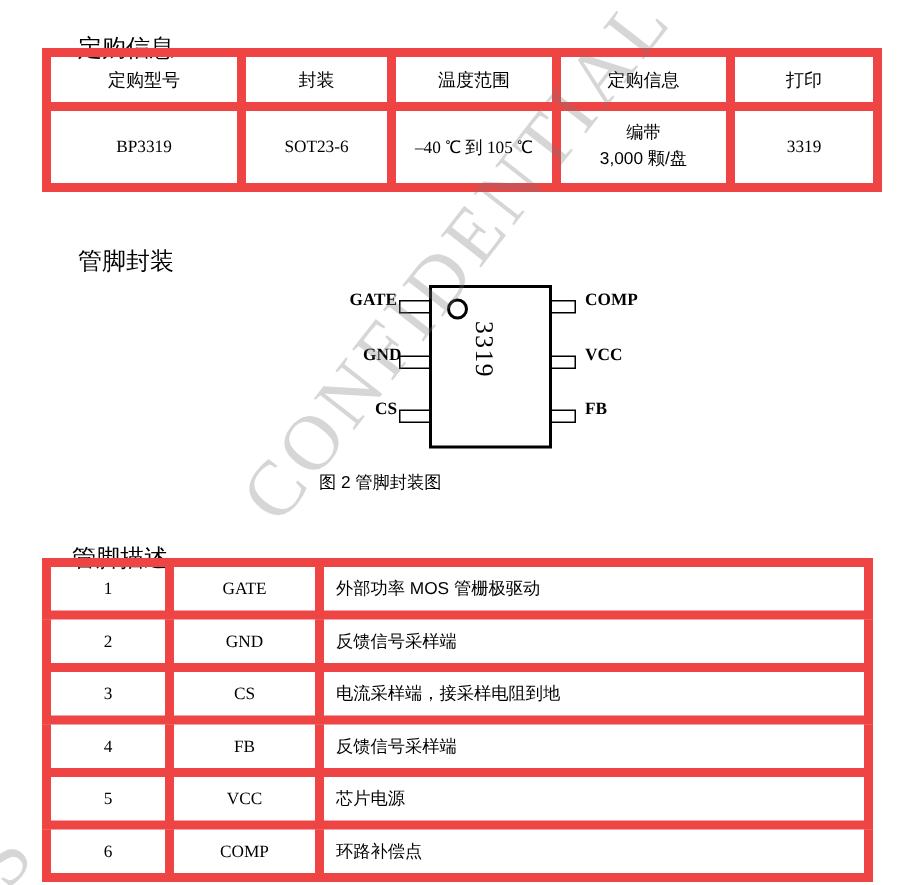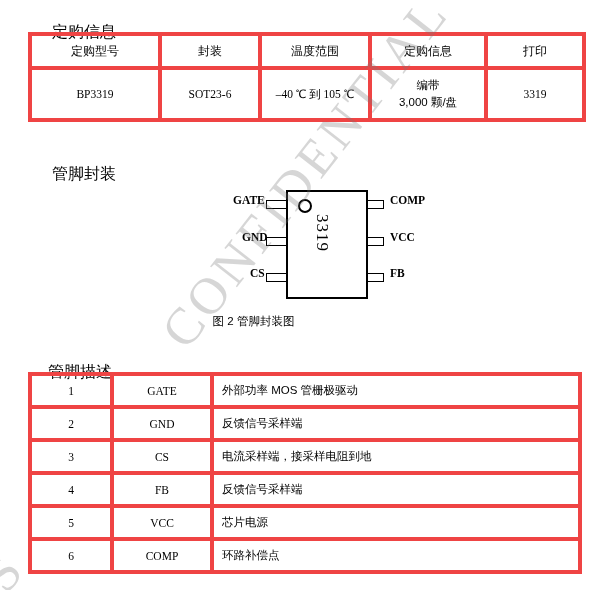--- a/index.html
+++ b/index.html
@@ -63,21 +63,21 @@
   }
   .sec1 { position: absolute; left: 36px; top: 6px; }
   .sec2 { position: absolute; left: 36px; top: 148px; }
   .sec3 { position: absolute; left: 32px; top: 346px; }
 
   table {
     border-collapse: collapse;
     table-layout: fixed;
   }
   table td, table th {
-    border: 4px solid #ef4444;
+    border: 6px solid #ef4444;
     font-weight: normal;
     font-size: 11.5px;
     text-align: center;
     vertical-align: middle;
     padding: 0;
     margin-top: 33px;
   }
 
   
   #order-table {

